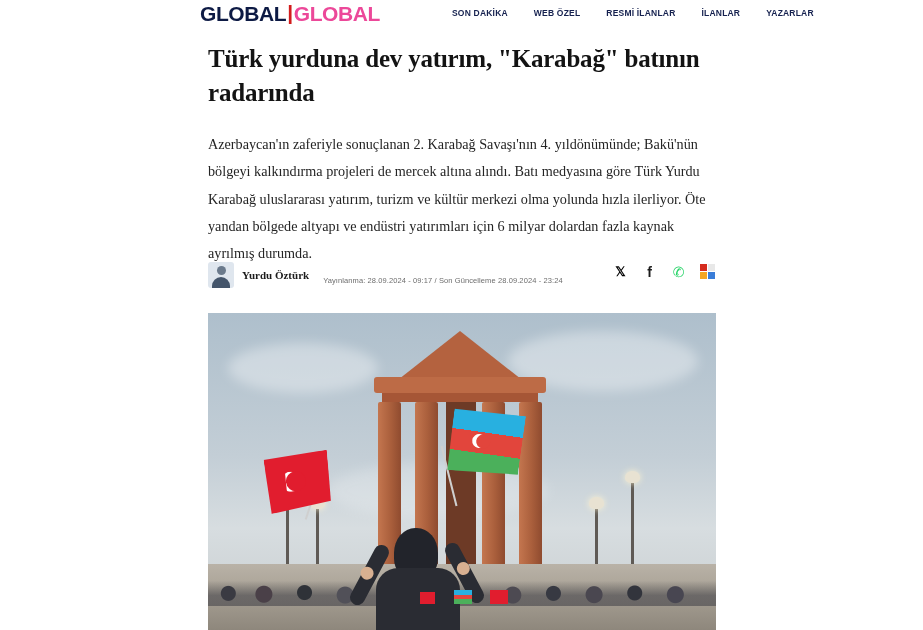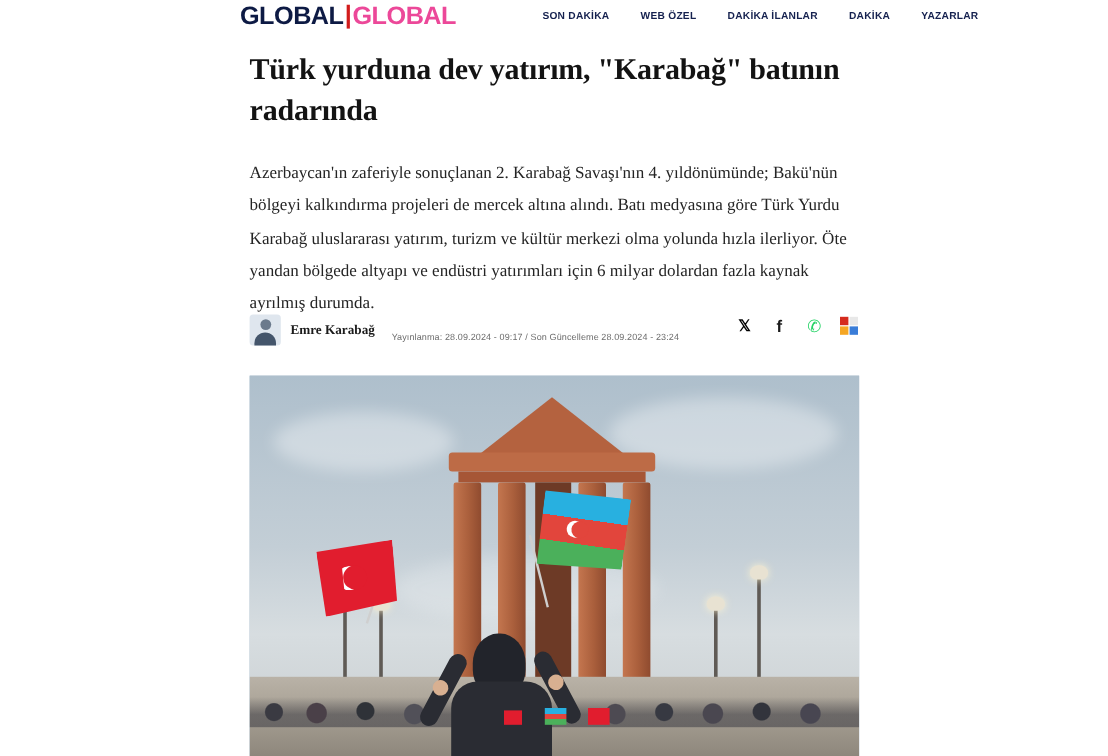--- a/index.html
+++ b/index.html
@@ -486,34 +486,34 @@
 <div class="page">
 
   <div class="site-header">
     <div class="logo">
       <span>GLOBAL</span><span class="bar">|</span><span class="global">GLOBAL</span>
     </div>
 
     <div class="nav">
       <a href="#">SON DAKİKA</a>
       <a href="#">WEB ÖZEL</a>
-      <a href="#">DAKİKA İLANLAR</a>
-      <a href="#">DAKİKA</a>
+      <a href="#">RESMİ İLANLAR</a>
+      <a href="#">İLANLAR</a>
       <a href="#">YAZARLAR</a>
     </div>
   </div>
 
   <div class="article">
     <h1 class="headline">Türk yurduna dev yatırım, "Karabağ" batının radarında</h1>
     <p class="summary">Azerbaycan'ın zaferiyle sonuçlanan 2. Karabağ Savaşı'nın 4. yıldönümünde; Bakü'nün bölgeyi kalkındırma projeleri de mercek altına alındı. Batı medyasına göre Türk Yurdu Karabağ uluslararası yatırım, turizm ve kültür merkezi olma yolunda hızla ilerliyor. Öte yandan bölgede altyapı ve endüstri yatırımları için 6 milyar dolardan fazla kaynak ayrılmış durumda.</p>
   </div>
 
   <div class="byline">
     <div class="avatar"></div>
-    <div class="author-name">Emre Karabağ</div>
+    <div class="author-name">Yurdu Öztürk</div>
     <div class="meta">Yayınlanma: 28.09.2024 - 09:17 / Son Güncelleme 28.09.2024 - 23:24</div>
 
     <div class="share">
       <div class="share-btn x">𝕏</div>
       <div class="share-btn fb">f</div>
       <div class="share-btn wa">✆</div>
       <div class="share-btn flip">
         <div class="flip-grid">
             <i></i>
             <i></i>

